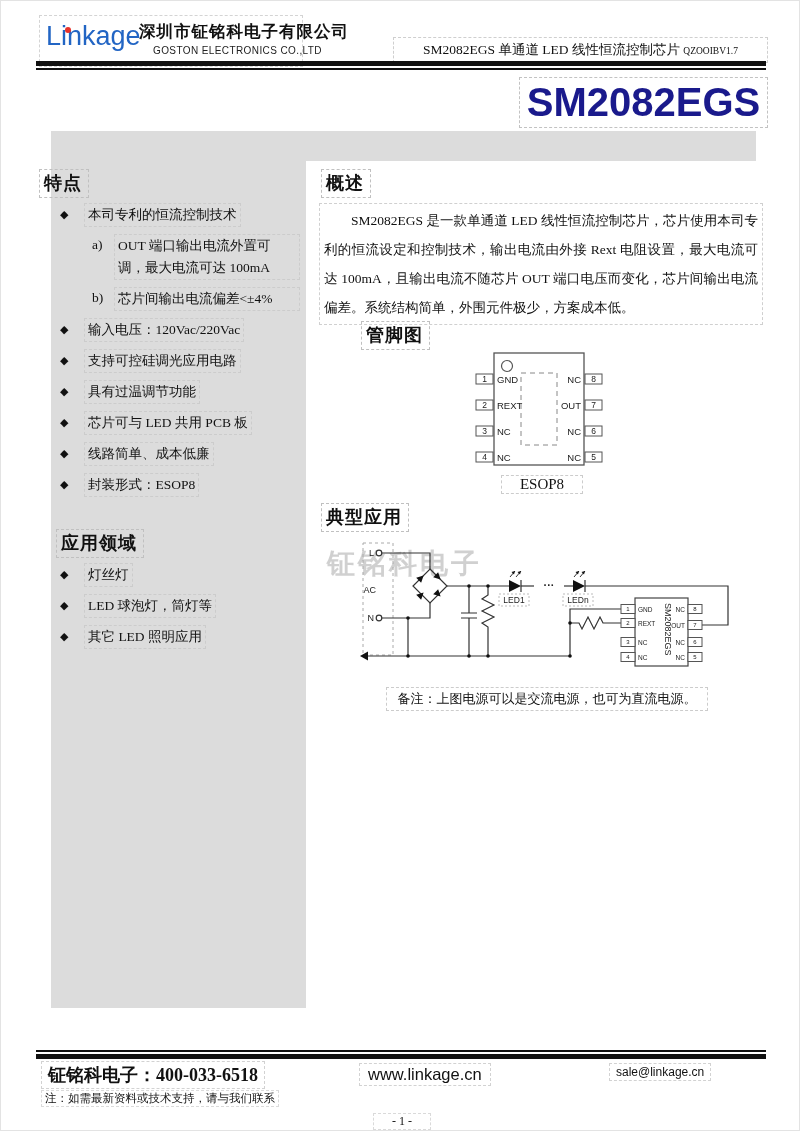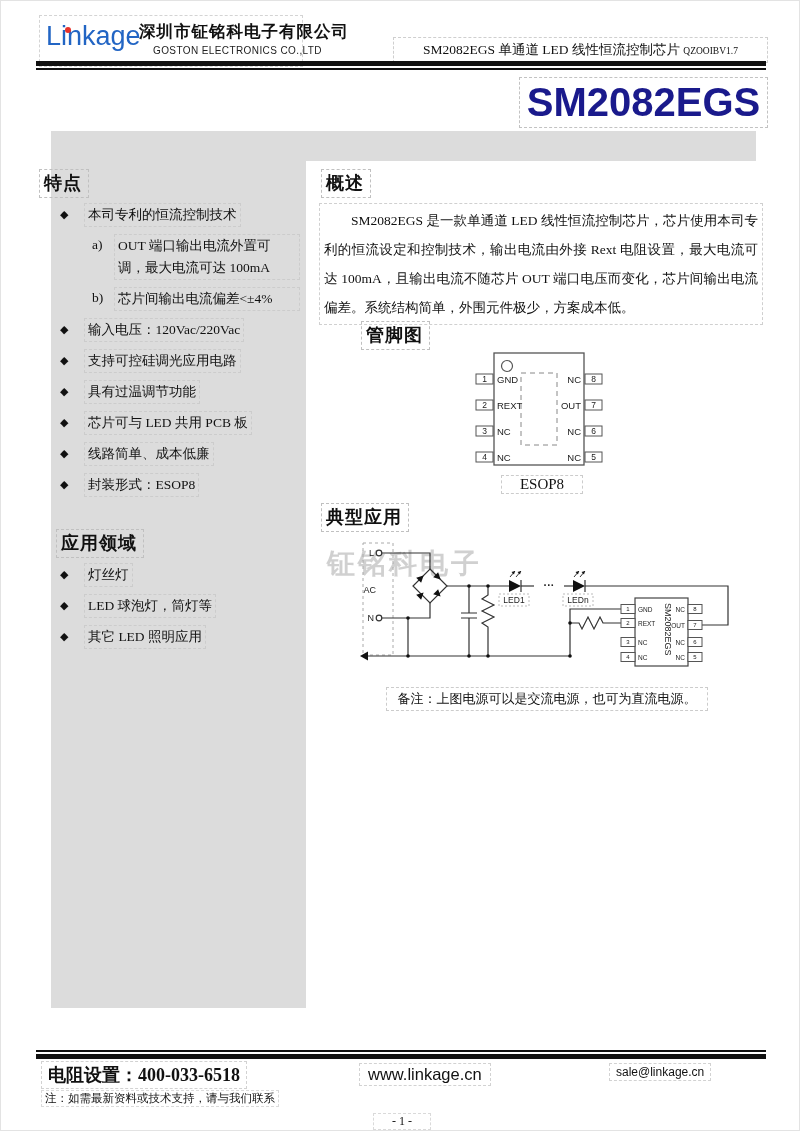--- a/index.html
+++ b/index.html
@@ -324,20 +324,20 @@
       <text x="334" y="64" font-size="9" transform="rotate(90 334 64)">SM2082EGS</text>
     </g>
   </svg>
   <div class="abs circ-note">备注：上图电源可以是交流电源，也可为直流电源。</div>
 
   <div class="abs rule-bottom">
       <div class="thin"></div>
       <div class="bar"></div>
     </div>
   <div class="abs f-phone">
-    <span>电阻设置：</span><span>400-033-6518</span>
+    <span>钲铭科电子：</span><span>400-033-6518</span>
   </div>
   <div class="abs f-web">www.linkage.cn</div>
   <div class="abs f-mail">sale@linkage.cn</div>
   <div class="abs f-note">注：如需最新资料或技术支持，请与我们联系</div>
   <div class="abs f-page">- 1 -</div>
 
 </div>
 
 </body></html>

